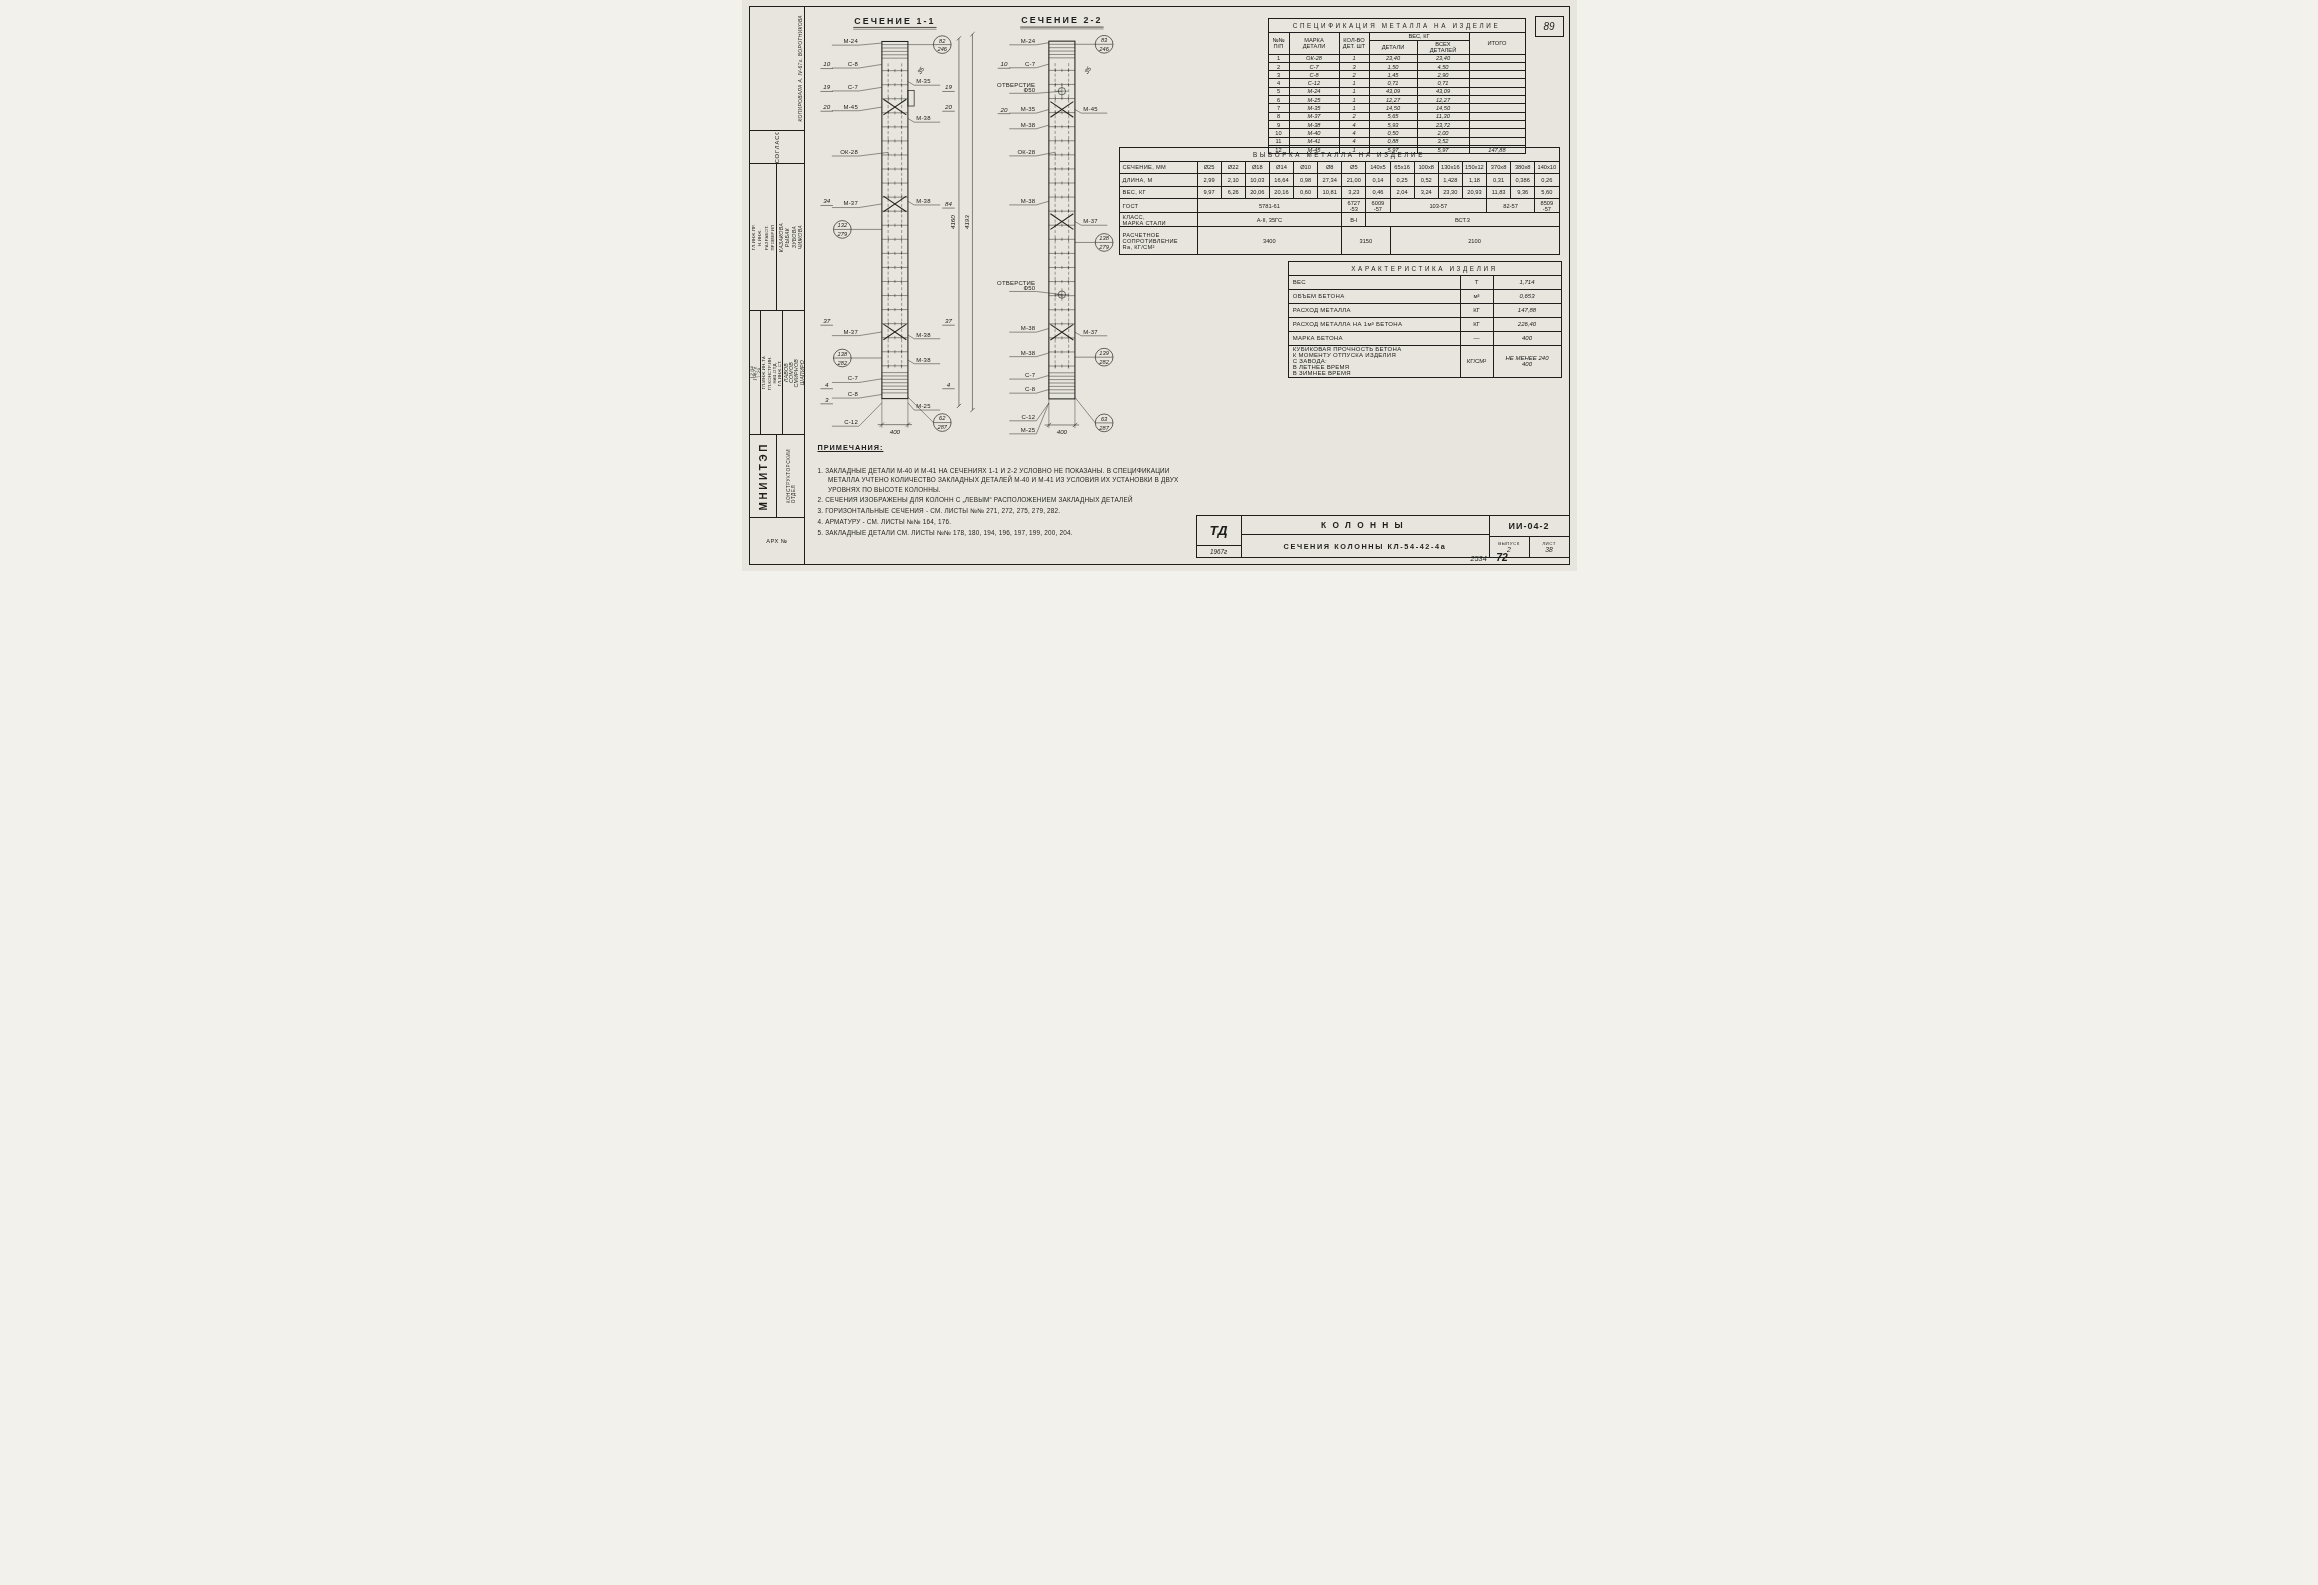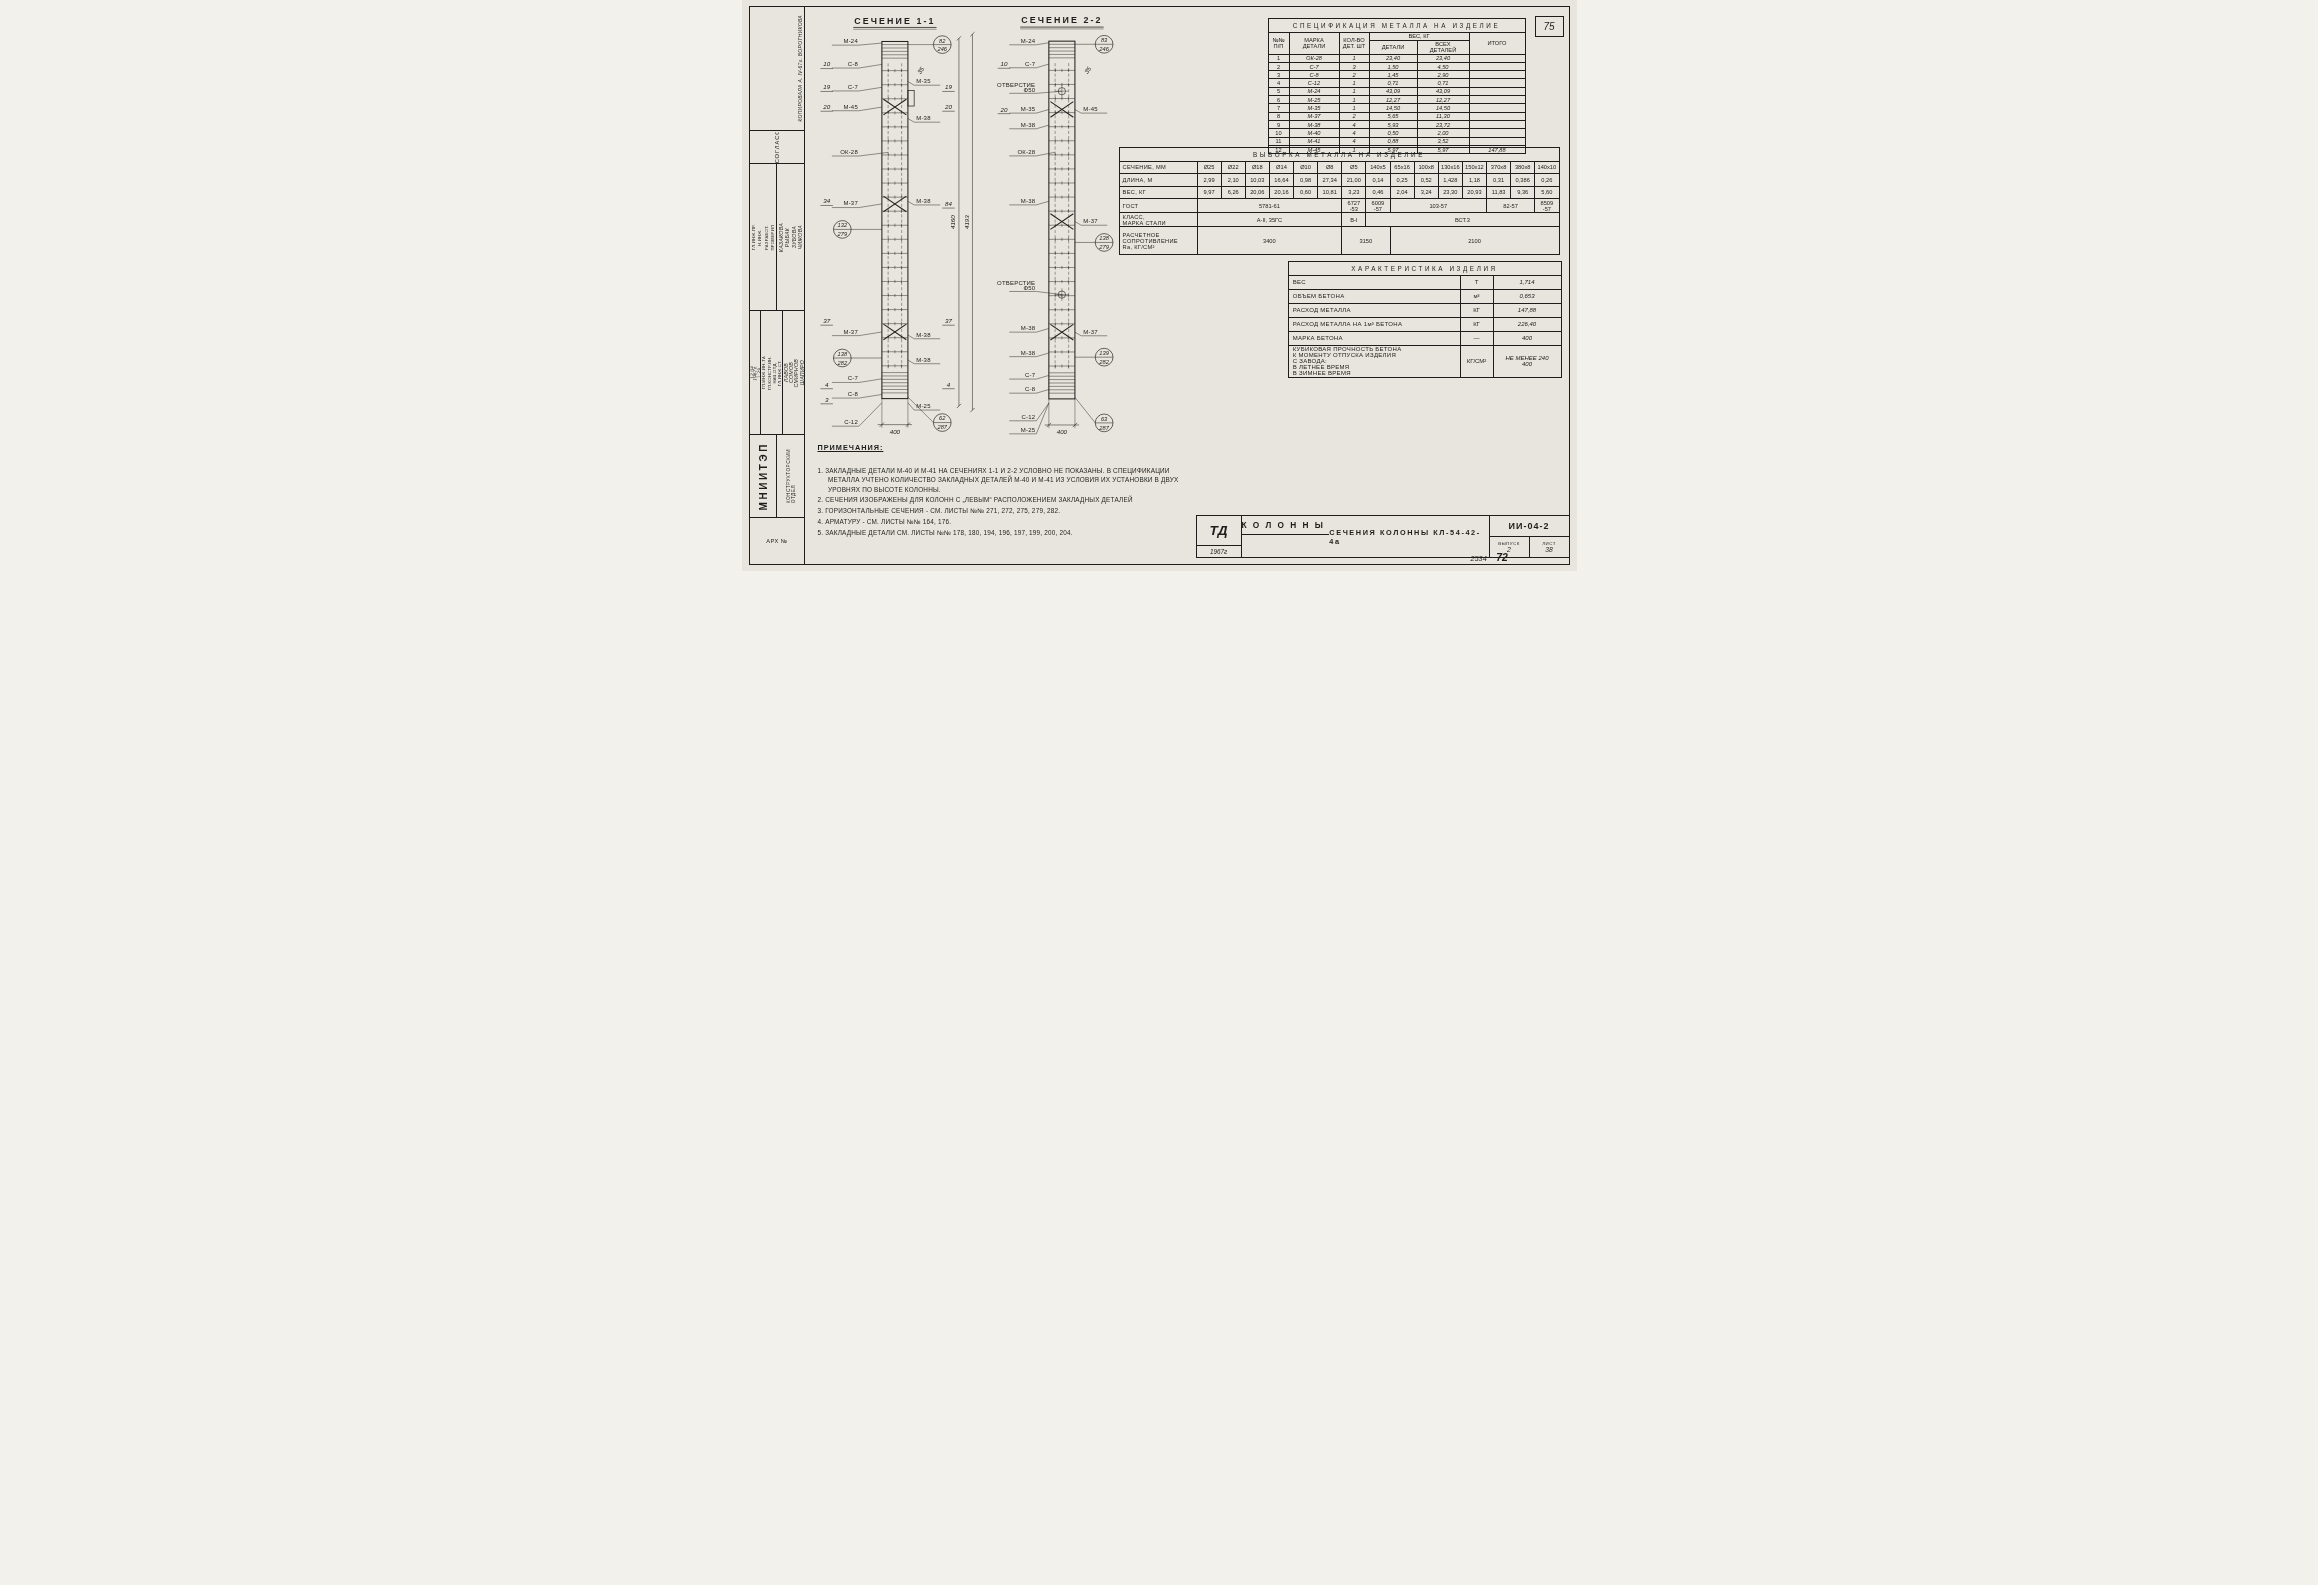--- a/index.html
+++ b/index.html
@@ -64,21 +64,21 @@
   
   .notes{position:absolute;left:76px;top:443px;width:368px;z-index:2;}
   .notes-title{font-weight:bold;font-size:7.3px;letter-spacing:1px;text-decoration:underline;margin-bottom:14px;}
   .note-item{font-size:6.4px;letter-spacing:0.2px;line-height:1.45;padding-left:10.4px;text-indent:-10.4px;margin-bottom:1.6px;}
 
   
   .titleblock{position:absolute;left:454px;top:515px;width:374px;height:43px;border:1.3px solid #1d1d1b;display:grid;grid-template-columns:45px 1fr 79px;z-index:3;background:#e7e5dd;}
   .tb-left{border-right:1px solid #1d1d1b;display:flex;flex-direction:column;}
   .tb-org{flex:1;display:flex;align-items:center;justify-content:center;font-size:13.6px;font-weight:bold;font-style:italic;}
   .tb-year{border-top:0.8px solid #1d1d1b;height:12.5px;display:flex;align-items:center;justify-content:center;font-size:6.3px;font-style:italic;}
-  .tb-mid{display:flex;flex-direction:row;border-right:1px solid #1d1d1b;}
+  .tb-mid{display:flex;flex-direction:column;border-right:1px solid #1d1d1b;}
   .tb-product{height:19px;display:flex;align-items:center;justify-content:center;font-size:8.3px;font-weight:bold;letter-spacing:6.3px;border-bottom:0.8px solid #1d1d1b;}
   .tb-title{flex:1;display:flex;align-items:center;justify-content:center;font-size:7.3px;font-weight:bold;letter-spacing:1.6px;}
   .tb-right{display:flex;flex-direction:column;justify-content:center;}
   .tb-series{height:21px;display:flex;align-items:center;justify-content:center;font-size:9px;font-weight:bold;letter-spacing:1px;border-bottom:0.8px solid #1d1d1b;}
   .tb-cells{flex:1;display:flex;}
   .tb-cell{flex:1;display:flex;flex-direction:column;align-items:center;justify-content:center;}
   .tb-cell + .tb-cell{border-left:0.8px solid #1d1d1b;}
   .tb-cell .lab{font-size:4.4px;letter-spacing:0.5px;}
   .tb-cell .val{font-size:6.8px;font-style:italic;}
   .footer-note{position:absolute;left:729px;top:552px;z-index:4;font-style:italic;}
@@ -565,21 +565,21 @@
       <line x1="22" y1="193" x2="46" y2="193" stroke="#22211f" stroke-width="1"></line>
       <text x="198" y="112" class="ddim" text-anchor="middle" transform="rotate(-55 198 112)">35</text>
       <line x1="120" y1="740" x2="120" y2="796" stroke="#22211f" stroke-width="0.8"></line>
       <line x1="170" y1="740" x2="170" y2="796" stroke="#22211f" stroke-width="0.8"></line>
       <line x1="112" y1="790" x2="178" y2="790" stroke="#22211f" stroke-width="1"></line>
       <line x1="116" y1="794" x2="124" y2="786" stroke="#22211f" stroke-width="1.2"></line>
       <line x1="166" y1="794" x2="174" y2="786" stroke="#22211f" stroke-width="1.2"></line>
       <text x="145" y="808" class="ddim" text-anchor="middle">400</text>
     </svg>
 
-  <div class="pagebox">75</div>
+  <div class="pagebox">89</div>
 
   <div class="wrap spec-wrap">
     <table class="tbl" id="spec-table">
       <colgroup>
           <col style="width:21px">
           <col style="width:50px">
           <col style="width:30px">
           <col style="width:48px">
           <col style="width:52px">
           <col>

